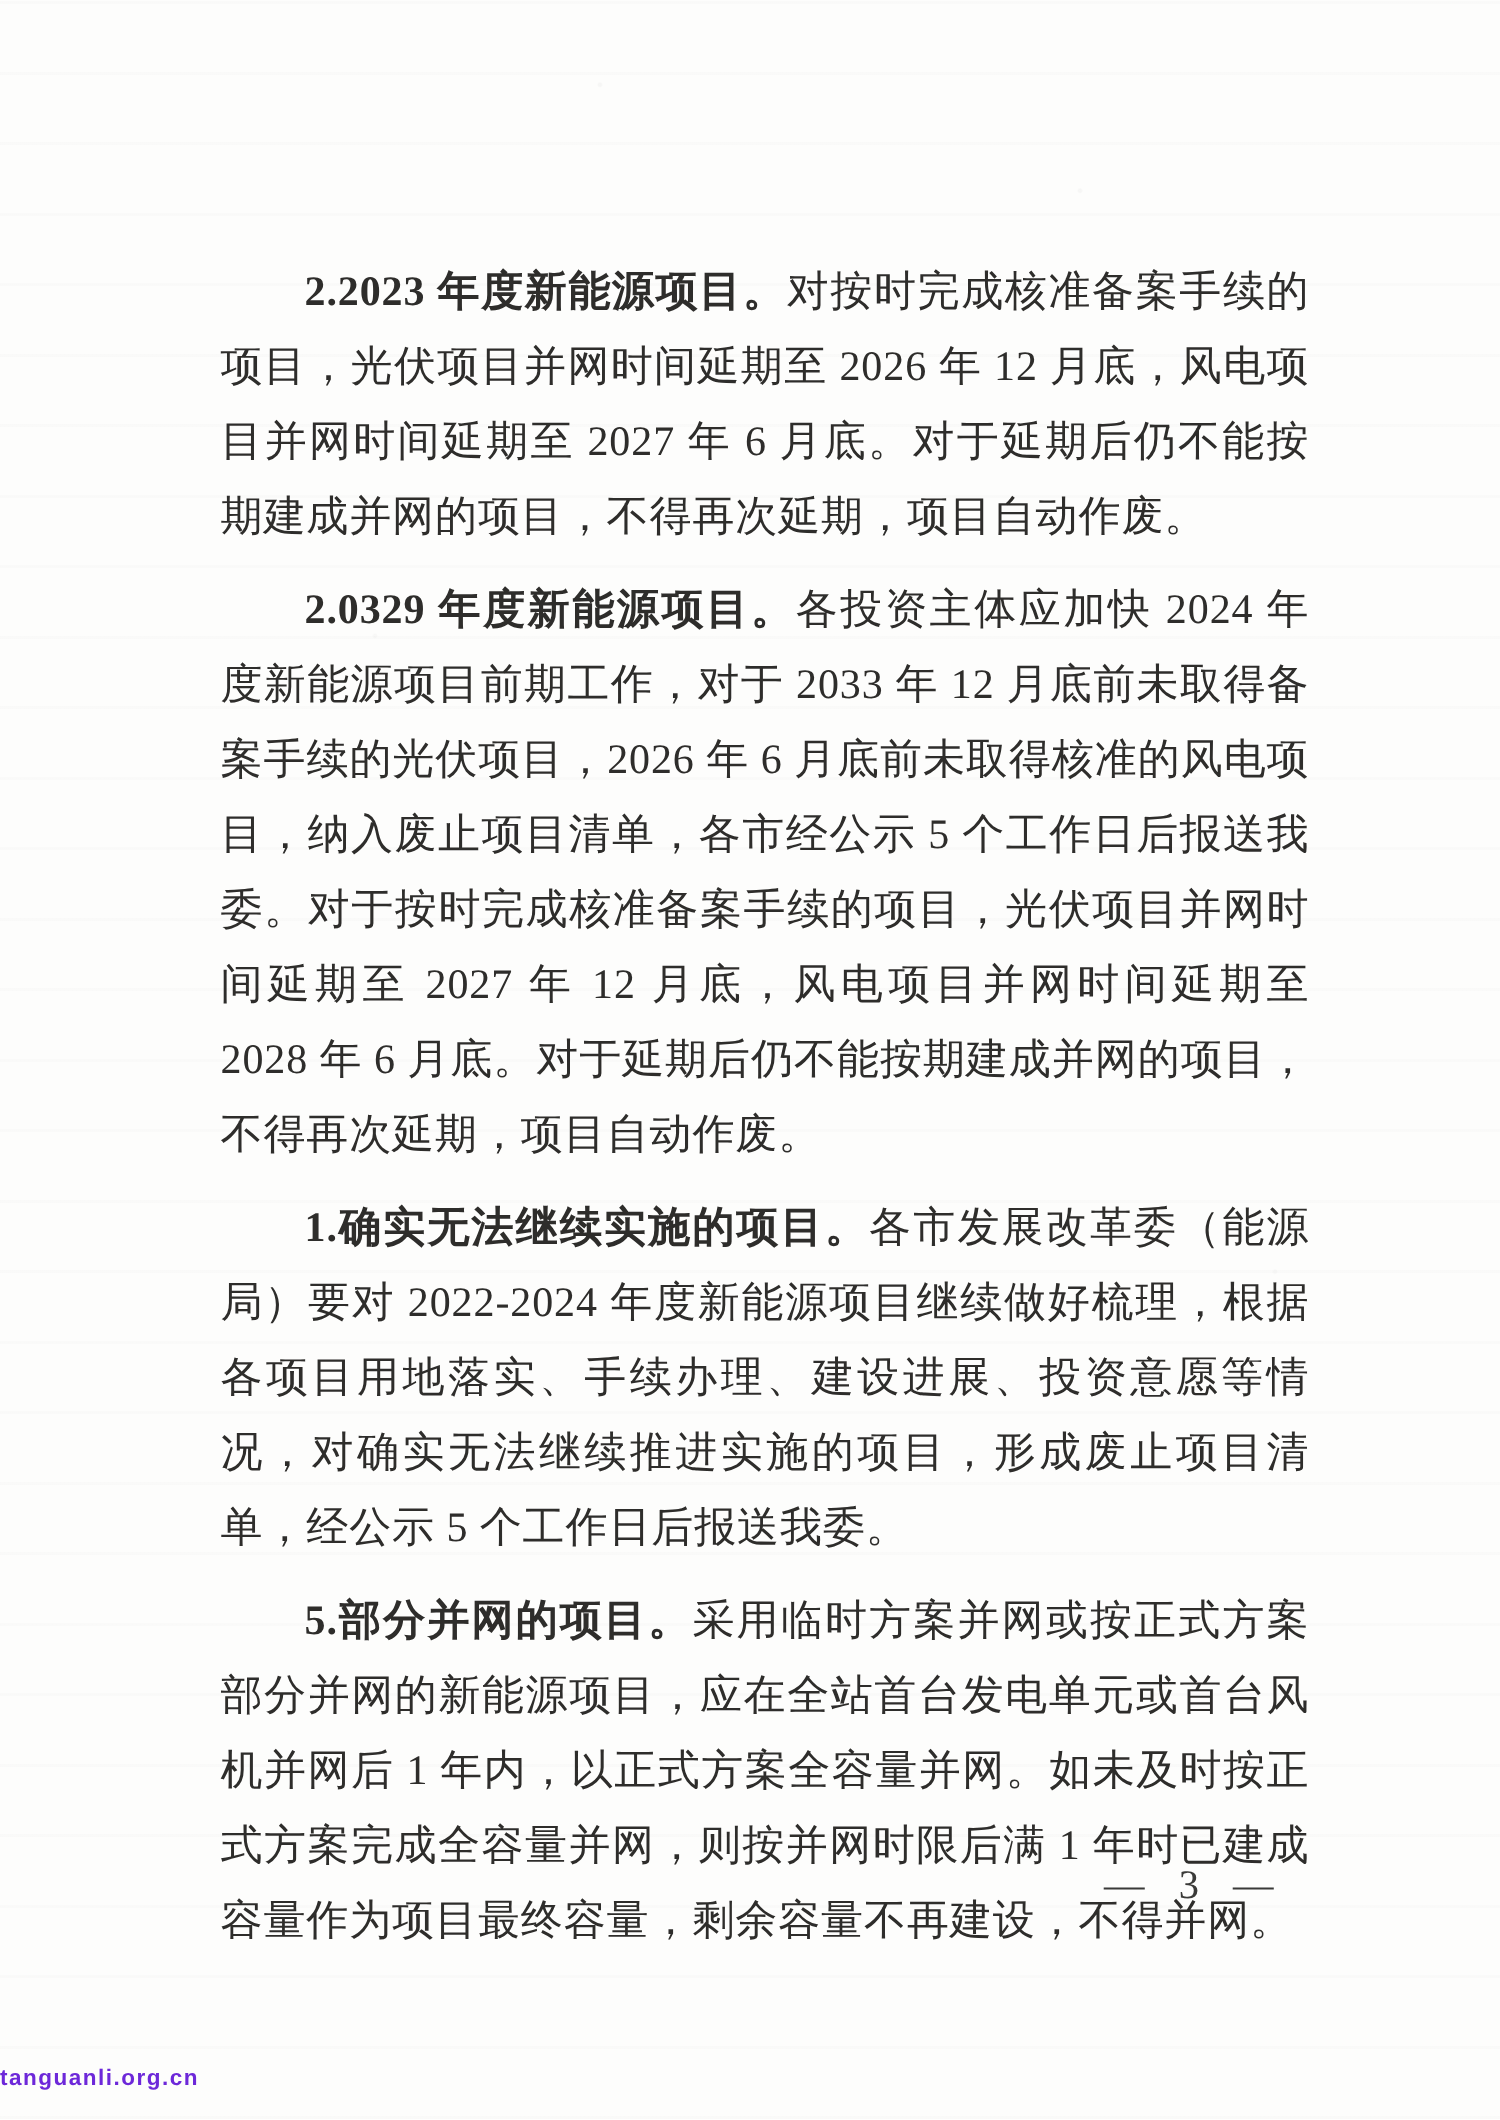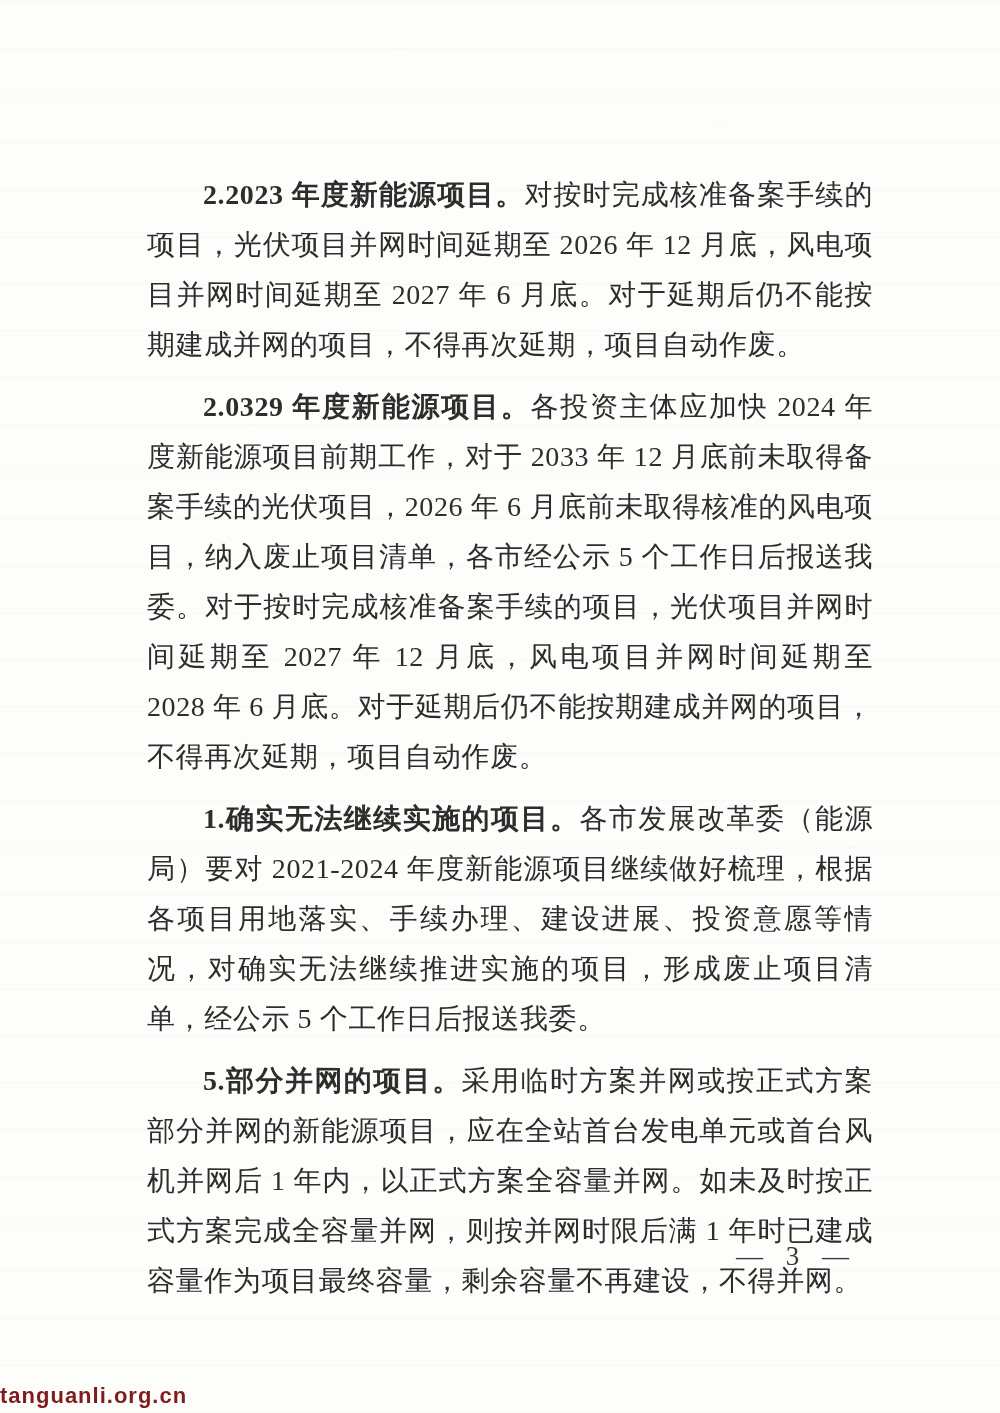--- a/index.html
+++ b/index.html
@@ -49,36 +49,36 @@
     position: absolute;
     top: 1241px;
     right: 143px;
     font-size: 27px;
     letter-spacing: 8px;
     color: #3a3a38;
   }
   .watermark {
     position: absolute;
     left: 0px;
-    bottom: 4px;
+    bottom: 19px;
     font-family: "Liberation Sans", "DejaVu Sans", sans-serif;
     font-weight: 700;
-    font-size: 22px;
+    font-size: 15px;
     letter-spacing: 1px;
-    color: #7f1d1d;
+    color: #6d28d9;
   }
 </style>
 </head>
 <body>
 
 <div class="page">
   <div class="noise"></div>
 
   <main class="content">
     <p class="para"><span class="lead">2.2023 年度新能源项目。</span><span class="body-text">对按时完成核准备案手续的项目，光伏项目并网时间延期至 2026 年 12 月底，风电项目并网时间延期至 2027 年 6 月底。对于延期后仍不能按期建成并网的项目，不得再次延期，项目自动作废。</span></p>
     <p class="para"><span class="lead">2.0329 年度新能源项目。</span><span class="body-text">各投资主体应加快 2024 年度新能源项目前期工作，对于 2033 年 12 月底前未取得备案手续的光伏项目，2026 年 6 月底前未取得核准的风电项目，纳入废止项目清单，各市经公示 5 个工作日后报送我委。对于按时完成核准备案手续的项目，光伏项目并网时间延期至 2027 年 12 月底，风电项目并网时间延期至 2028 年 6 月底。对于延期后仍不能按期建成并网的项目，不得再次延期，项目自动作废。</span></p>
-    <p class="para"><span class="lead">1.确实无法继续实施的项目。</span><span class="body-text">各市发展改革委（能源局）要对 2021-2024 年度新能源项目继续做好梳理，根据各项目用地落实、手续办理、建设进展、投资意愿等情况，对确实无法继续推进实施的项目，形成废止项目清单，经公示 5 个工作日后报送我委。</span></p>
+    <p class="para"><span class="lead">1.确实无法继续实施的项目。</span><span class="body-text">各市发展改革委（能源局）要对 2022-2024 年度新能源项目继续做好梳理，根据各项目用地落实、手续办理、建设进展、投资意愿等情况，对确实无法继续推进实施的项目，形成废止项目清单，经公示 5 个工作日后报送我委。</span></p>
     <p class="para"><span class="lead">5.部分并网的项目。</span><span class="body-text">采用临时方案并网或按正式方案部分并网的新能源项目，应在全站首台发电单元或首台风机并网后 1 年内，以正式方案全容量并网。如未及时按正式方案完成全容量并网，则按并网时限后满 1 年时已建成容量作为项目最终容量，剩余容量不再建设，不得并网。</span></p>
   </main>
 
   <div class="page-number">— 3 —</div>
   <div class="watermark">tanguanli.org.cn</div>
 </div>
 
 </body></html>

